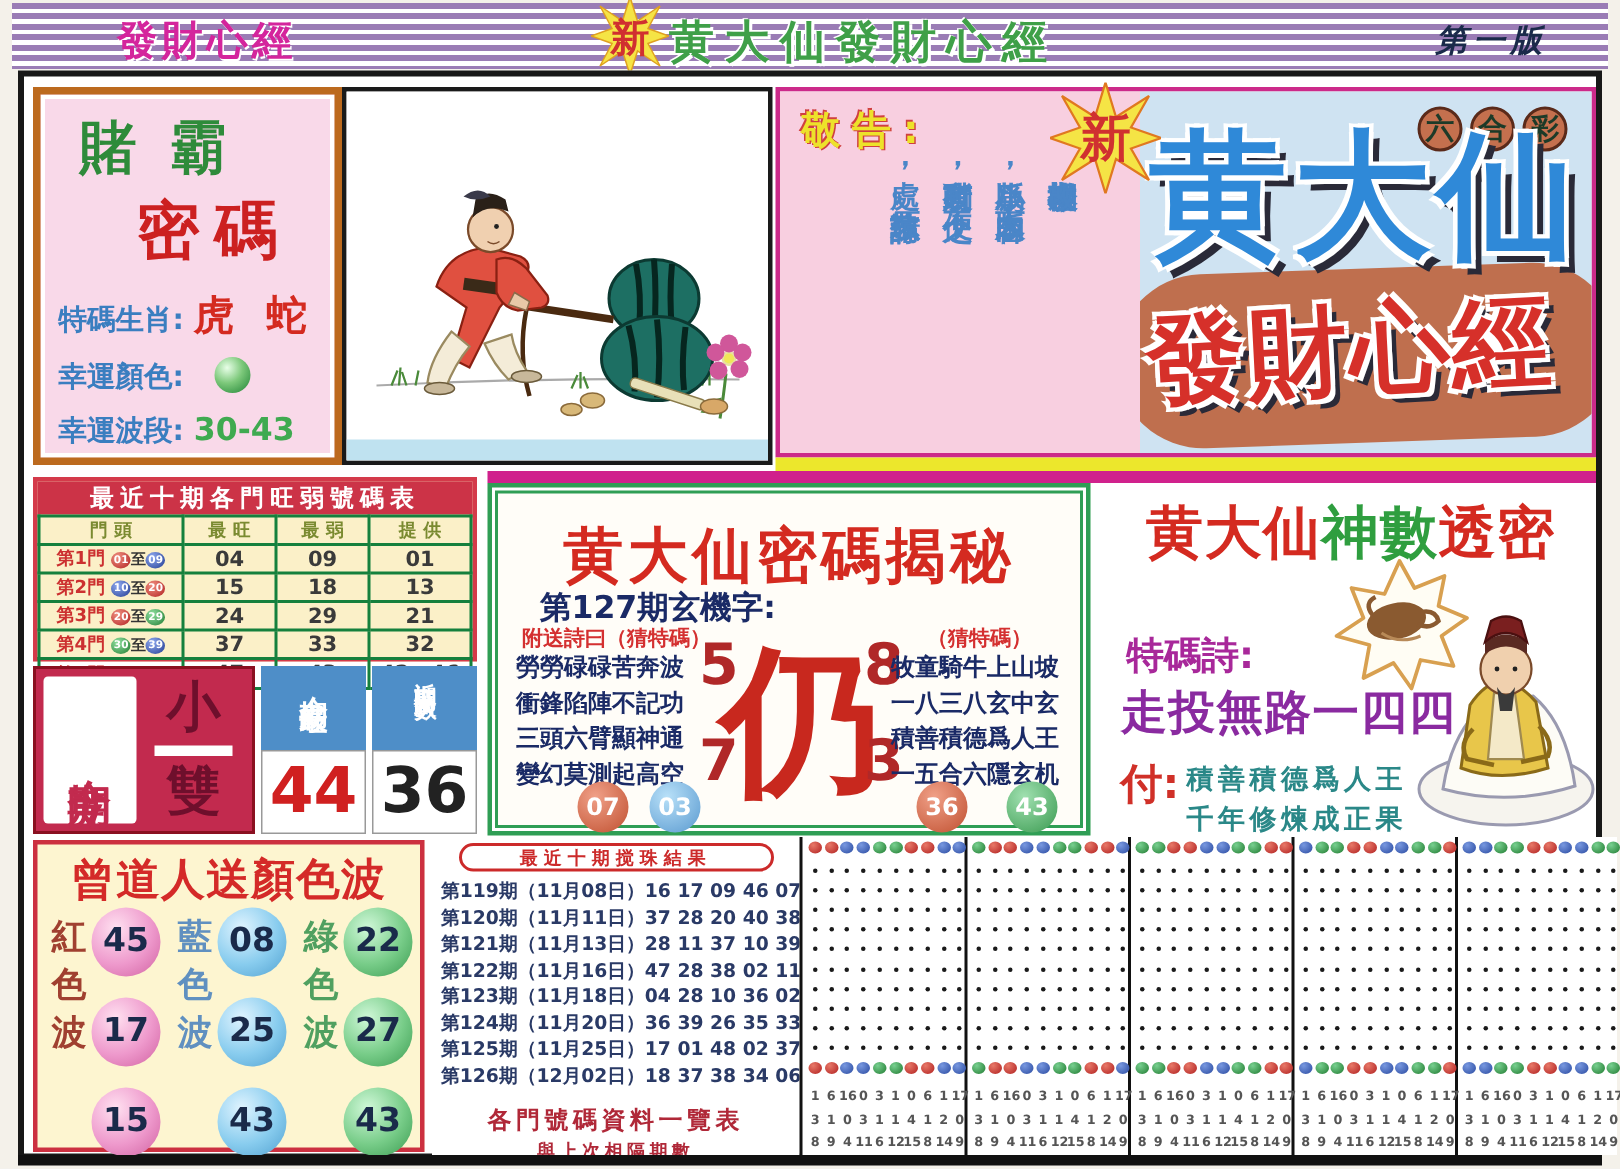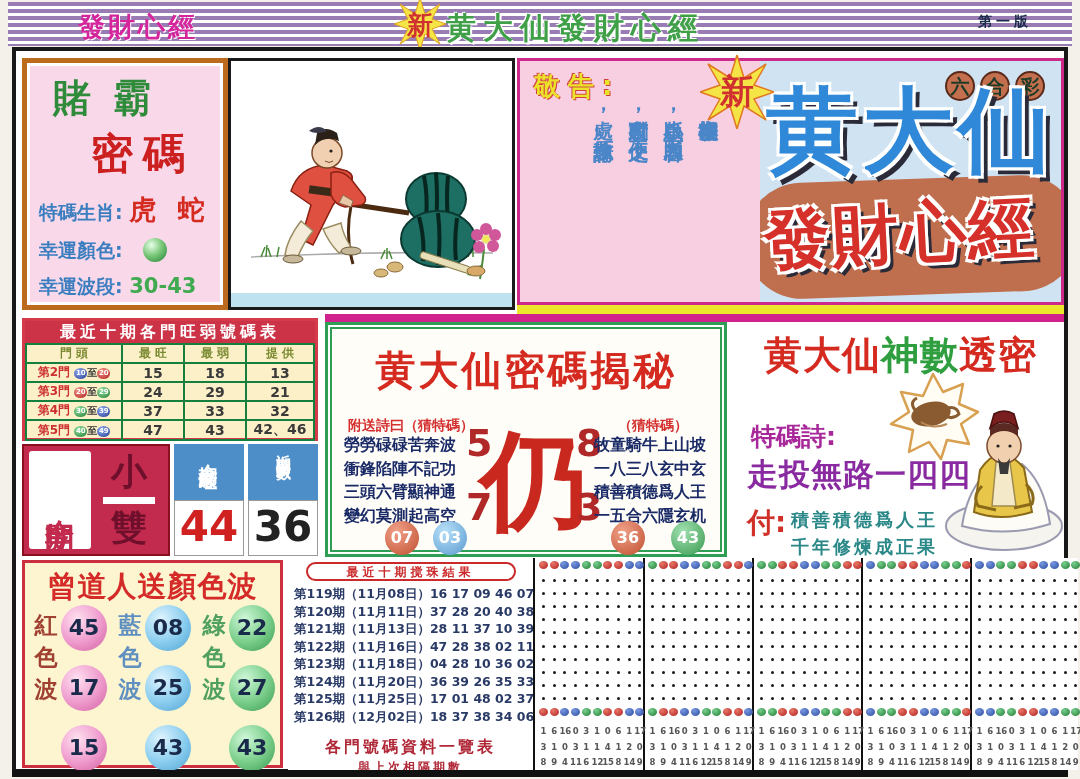--- a/index.html
+++ b/index.html
@@ -10,21 +10,21 @@
   
   .header { position:absolute; left:8px; top:2px; width:1064px; height:44px;
     background:repeating-linear-gradient(180deg,#9a7cb5 0 4px,#ffffff 4px 7px); }
   .hdr-left-title { position:absolute; left:70px; top:7px; font-size:27px; font-weight:bold; color:#d4259c;
     letter-spacing:3px; text-shadow:1px 1px 0 #fff; }
   .hdr-date { position:absolute; left:190px; top:13px; font-size:17px; font-weight:bold; color:#3a3a3a; }
   .hdr-star { position:absolute; left:386px; top:-4px; width:52px; height:52px; }
   .hdr-star text { font-size:26px; font-weight:bold; fill:#d03030; }
   .hdr-main-title { position:absolute; left:438px; top:6px; font-size:30px; font-weight:bold; color:#3fa048;
     letter-spacing:7px; text-shadow:2px 2px 0 #fff,-1px -1px 0 #fff; }
-  .hdr-edition { position:absolute; right:40px; top:11px; font-size:14px; font-weight:bold; color:#1a2a4a; letter-spacing:4px; }
+  .hdr-edition { position:absolute; right:40px; top:11px; font-size:21px; font-weight:bold; color:#1a2a4a; letter-spacing:4px;font-style:italic; }
 
   .frame { position:absolute; left:12px; top:47px; width:1056px; height:726px; border:4px solid #181818; background:#fff; }
 
   
   .gamble-box { position:absolute; left:22px; top:58px; width:206px; height:252px; background:#f9d9e9;
     border:5px solid #bc6a1e; box-shadow:inset 0 0 0 3px #fff; padding:10px 8px 4px 12px; }
   .gamble-t1 { font-size:38px; font-weight:bold; color:#2e8b3a; letter-spacing:22px; margin-left:14px; }
   .gamble-t2 { font-size:42px; font-weight:bold; color:#cc2020; letter-spacing:10px; margin-left:52px; margin-top:2px; }
   .gamble-line { margin-top:10px; font-size:19px; font-weight:bold; color:#3a7ec0; white-space:nowrap; }
   .gamble-zodiac { font-size:27px; color:#d42a20; letter-spacing:6px; }
@@ -281,20 +281,26 @@
       <thead>
         <tr>
           <th style="width:96px">門 頭</th>
           <th style="width:62px">最 旺</th>
           <th style="width:62px">最 弱</th>
           <th>提 供</th>
         </tr>
       </thead>
       <tbody id="hotcold-body">
           <tr>
+            <td class="hc-gate">第1門 <span class="ball-mini bm-red">01</span><span class="hc-to">至</span><span class="ball-mini bm-blue">09</span></td>
+            <td class="hc-val">04</td>
+            <td class="hc-val">09</td>
+            <td class="hc-val">01</td>
+          </tr>
+          <tr>
             <td class="hc-gate">第2門 <span class="ball-mini bm-blue">10</span><span class="hc-to">至</span><span class="ball-mini bm-red">20</span></td>
             <td class="hc-val">15</td>
             <td class="hc-val">18</td>
             <td class="hc-val">13</td>
           </tr>
           <tr>
             <td class="hc-gate">第3門 <span class="ball-mini bm-red">20</span><span class="hc-to">至</span><span class="ball-mini bm-green">29</span></td>
             <td class="hc-val">24</td>
             <td class="hc-val">29</td>
             <td class="hc-val">21</td>
@@ -335,20 +341,21 @@
     <div class="issue-col">
       <div class="issue-col-head">
           <div class="head3">近期開出次數</div>
         </div>
       <div class="issue-col-val val-dark">36</div>
     </div>
   </div>
 
   <div class="reveal">
     <div class="reveal-title">黄大仙密碼揭秘</div>
+    <div class="reveal-issue">第127期玄機字:</div>
     <div class="reveal-lhead">附送詩曰（猜特碼）</div>
     <div class="reveal-rhead">（猜特碼）</div>
     <div class="reveal-poem poem-l">
       <div>勞勞碌碌苦奔波</div>
       <div>衝鋒陷陣不記功</div>
       <div>三頭六臂顯神通</div>
       <div>變幻莫測起高空</div>
     </div>
     <div class="reveal-big">仍</div>
     <div class="reveal-num rn5">5</div>

